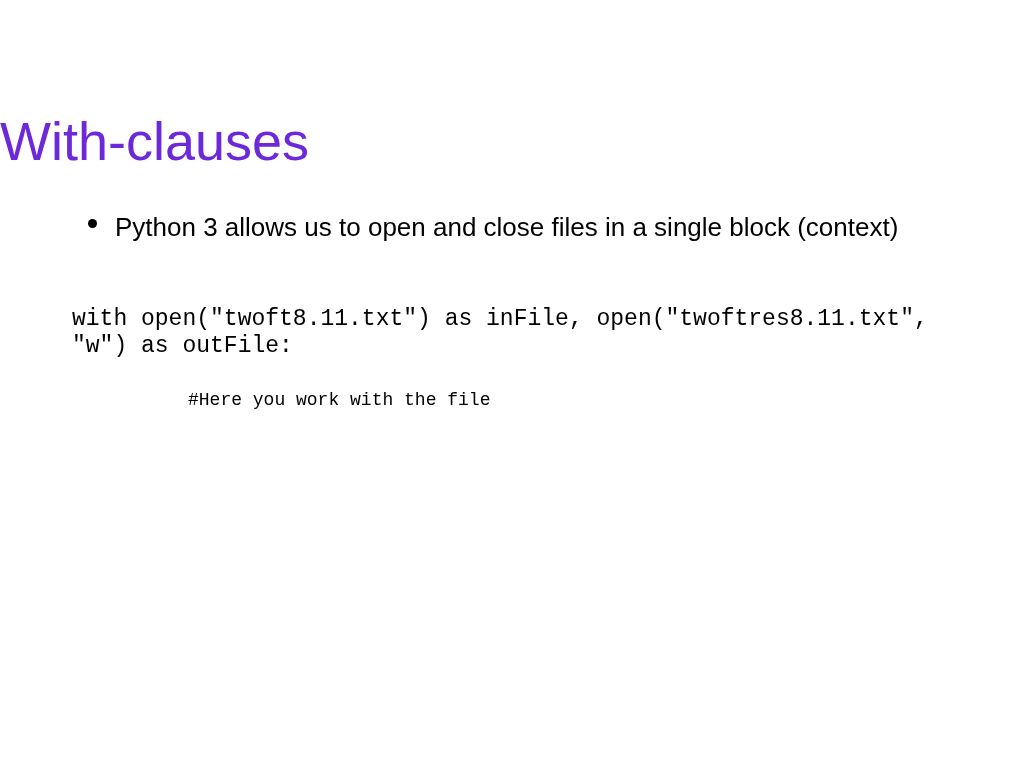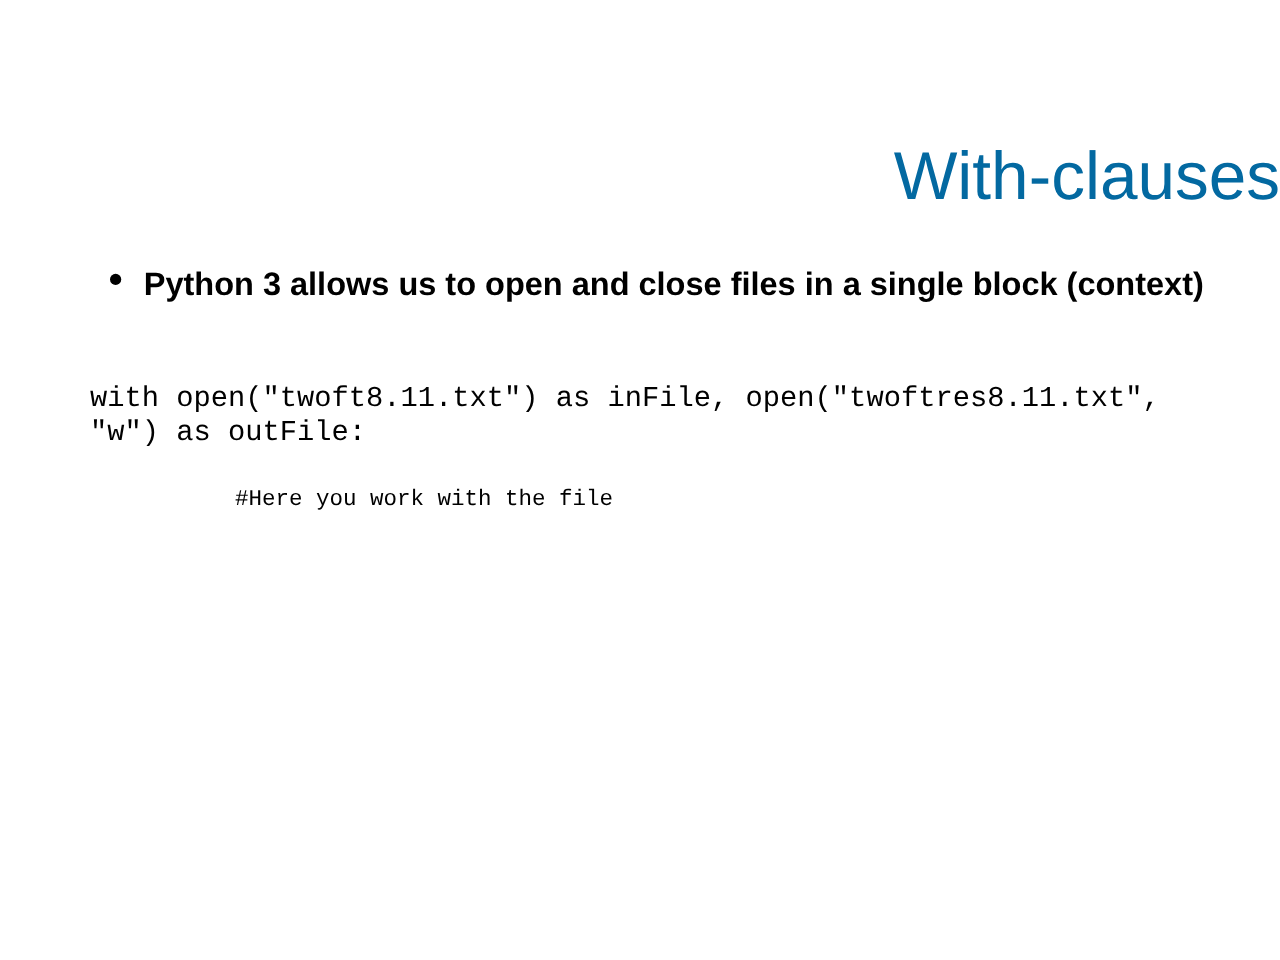--- a/index.html
+++ b/index.html
@@ -22,27 +22,27 @@
     height: 768px;
     background: #ffffff;
   }
 
   
   .slide-title {
     position: absolute;
     left: 0;
     top: 74px;
     width: 1024px;
-    text-align: right;
+    text-align: left;
     font-family: "Liberation Sans", sans-serif;
     font-size: 54px;
     font-weight: 400;
     line-height: 62px;
     letter-spacing: 0px;
-    color: #0369a1;
+    color: #6d28d9;
     white-space: nowrap;
   }
 
   
   .body-list {
     position: absolute;
     left: 80px;
     top: 208px;
     width: 890px;
   }
@@ -59,21 +59,21 @@
     width: 9px;
     height: 9px;
     border-radius: 50%;
     background: #000000;
   }
 
   .bullet-text {
     display: block;
     font-family: "Liberation Sans", sans-serif;
     font-size: 26px;
-    font-weight: 700;
+    font-weight: 400;
     line-height: 38px;
     color: #000000;
   }
 
   
   .code-block {
     position: absolute;
     left: 72px;
     top: 306px;
     width: 940px;

